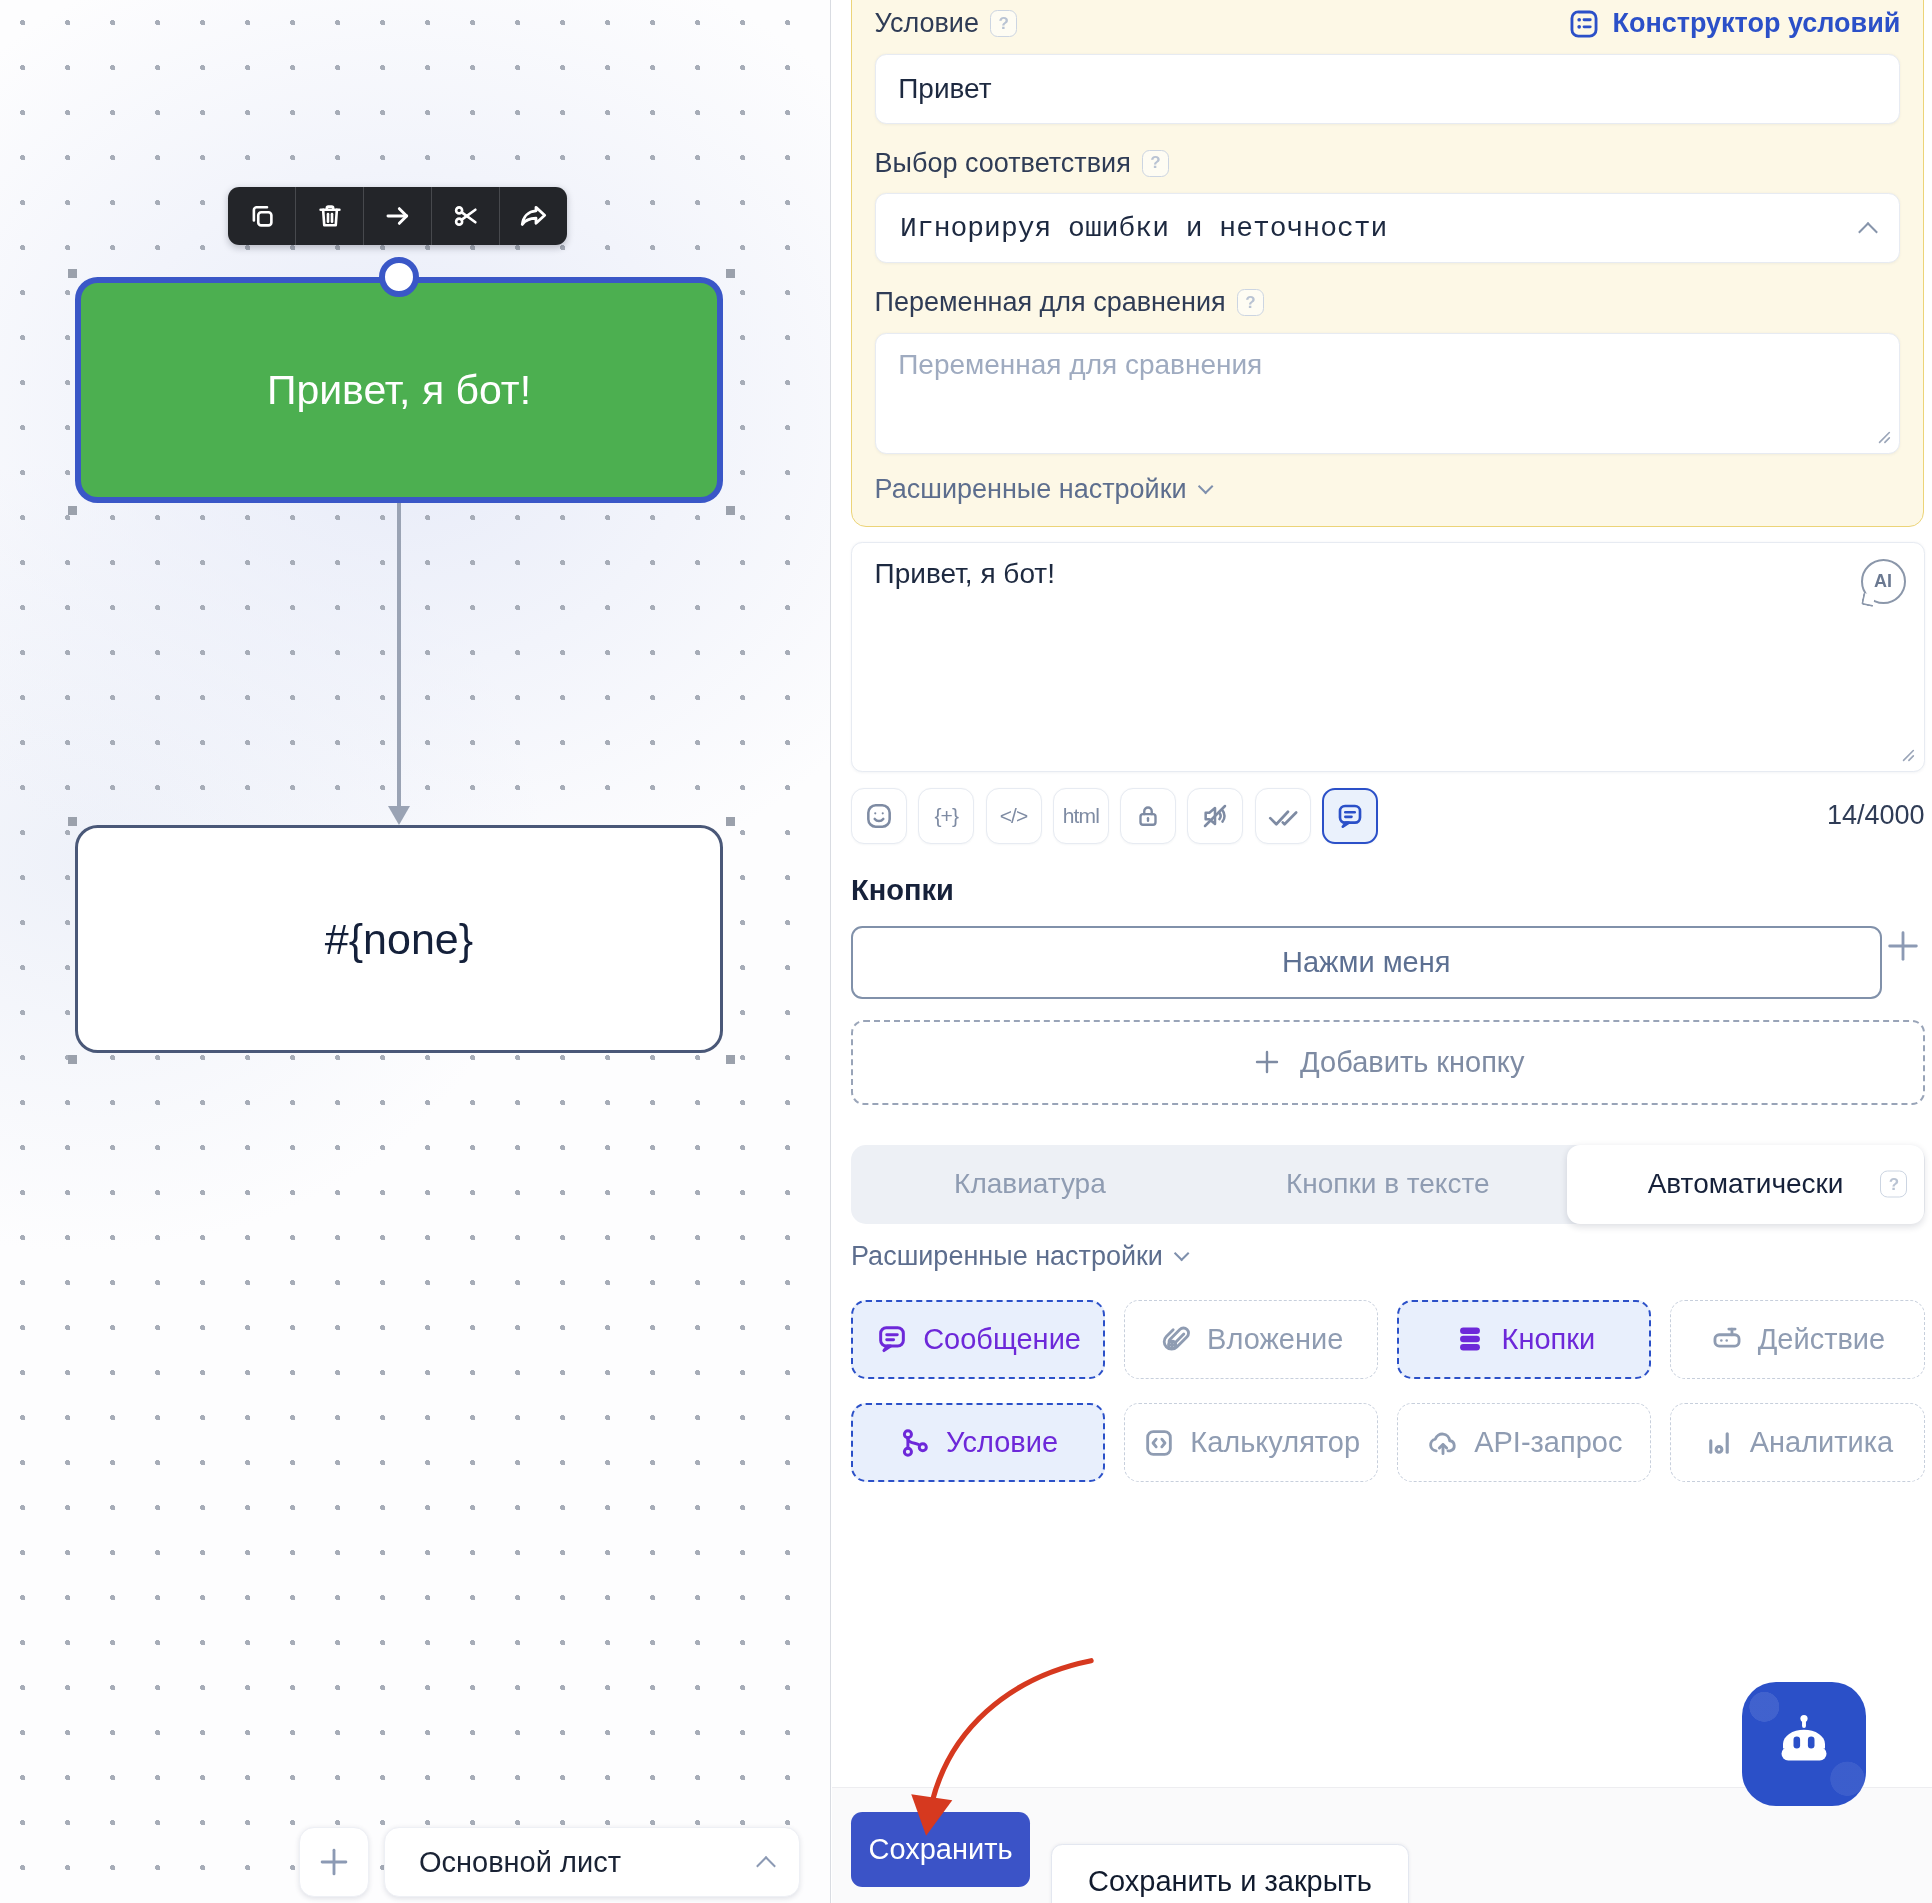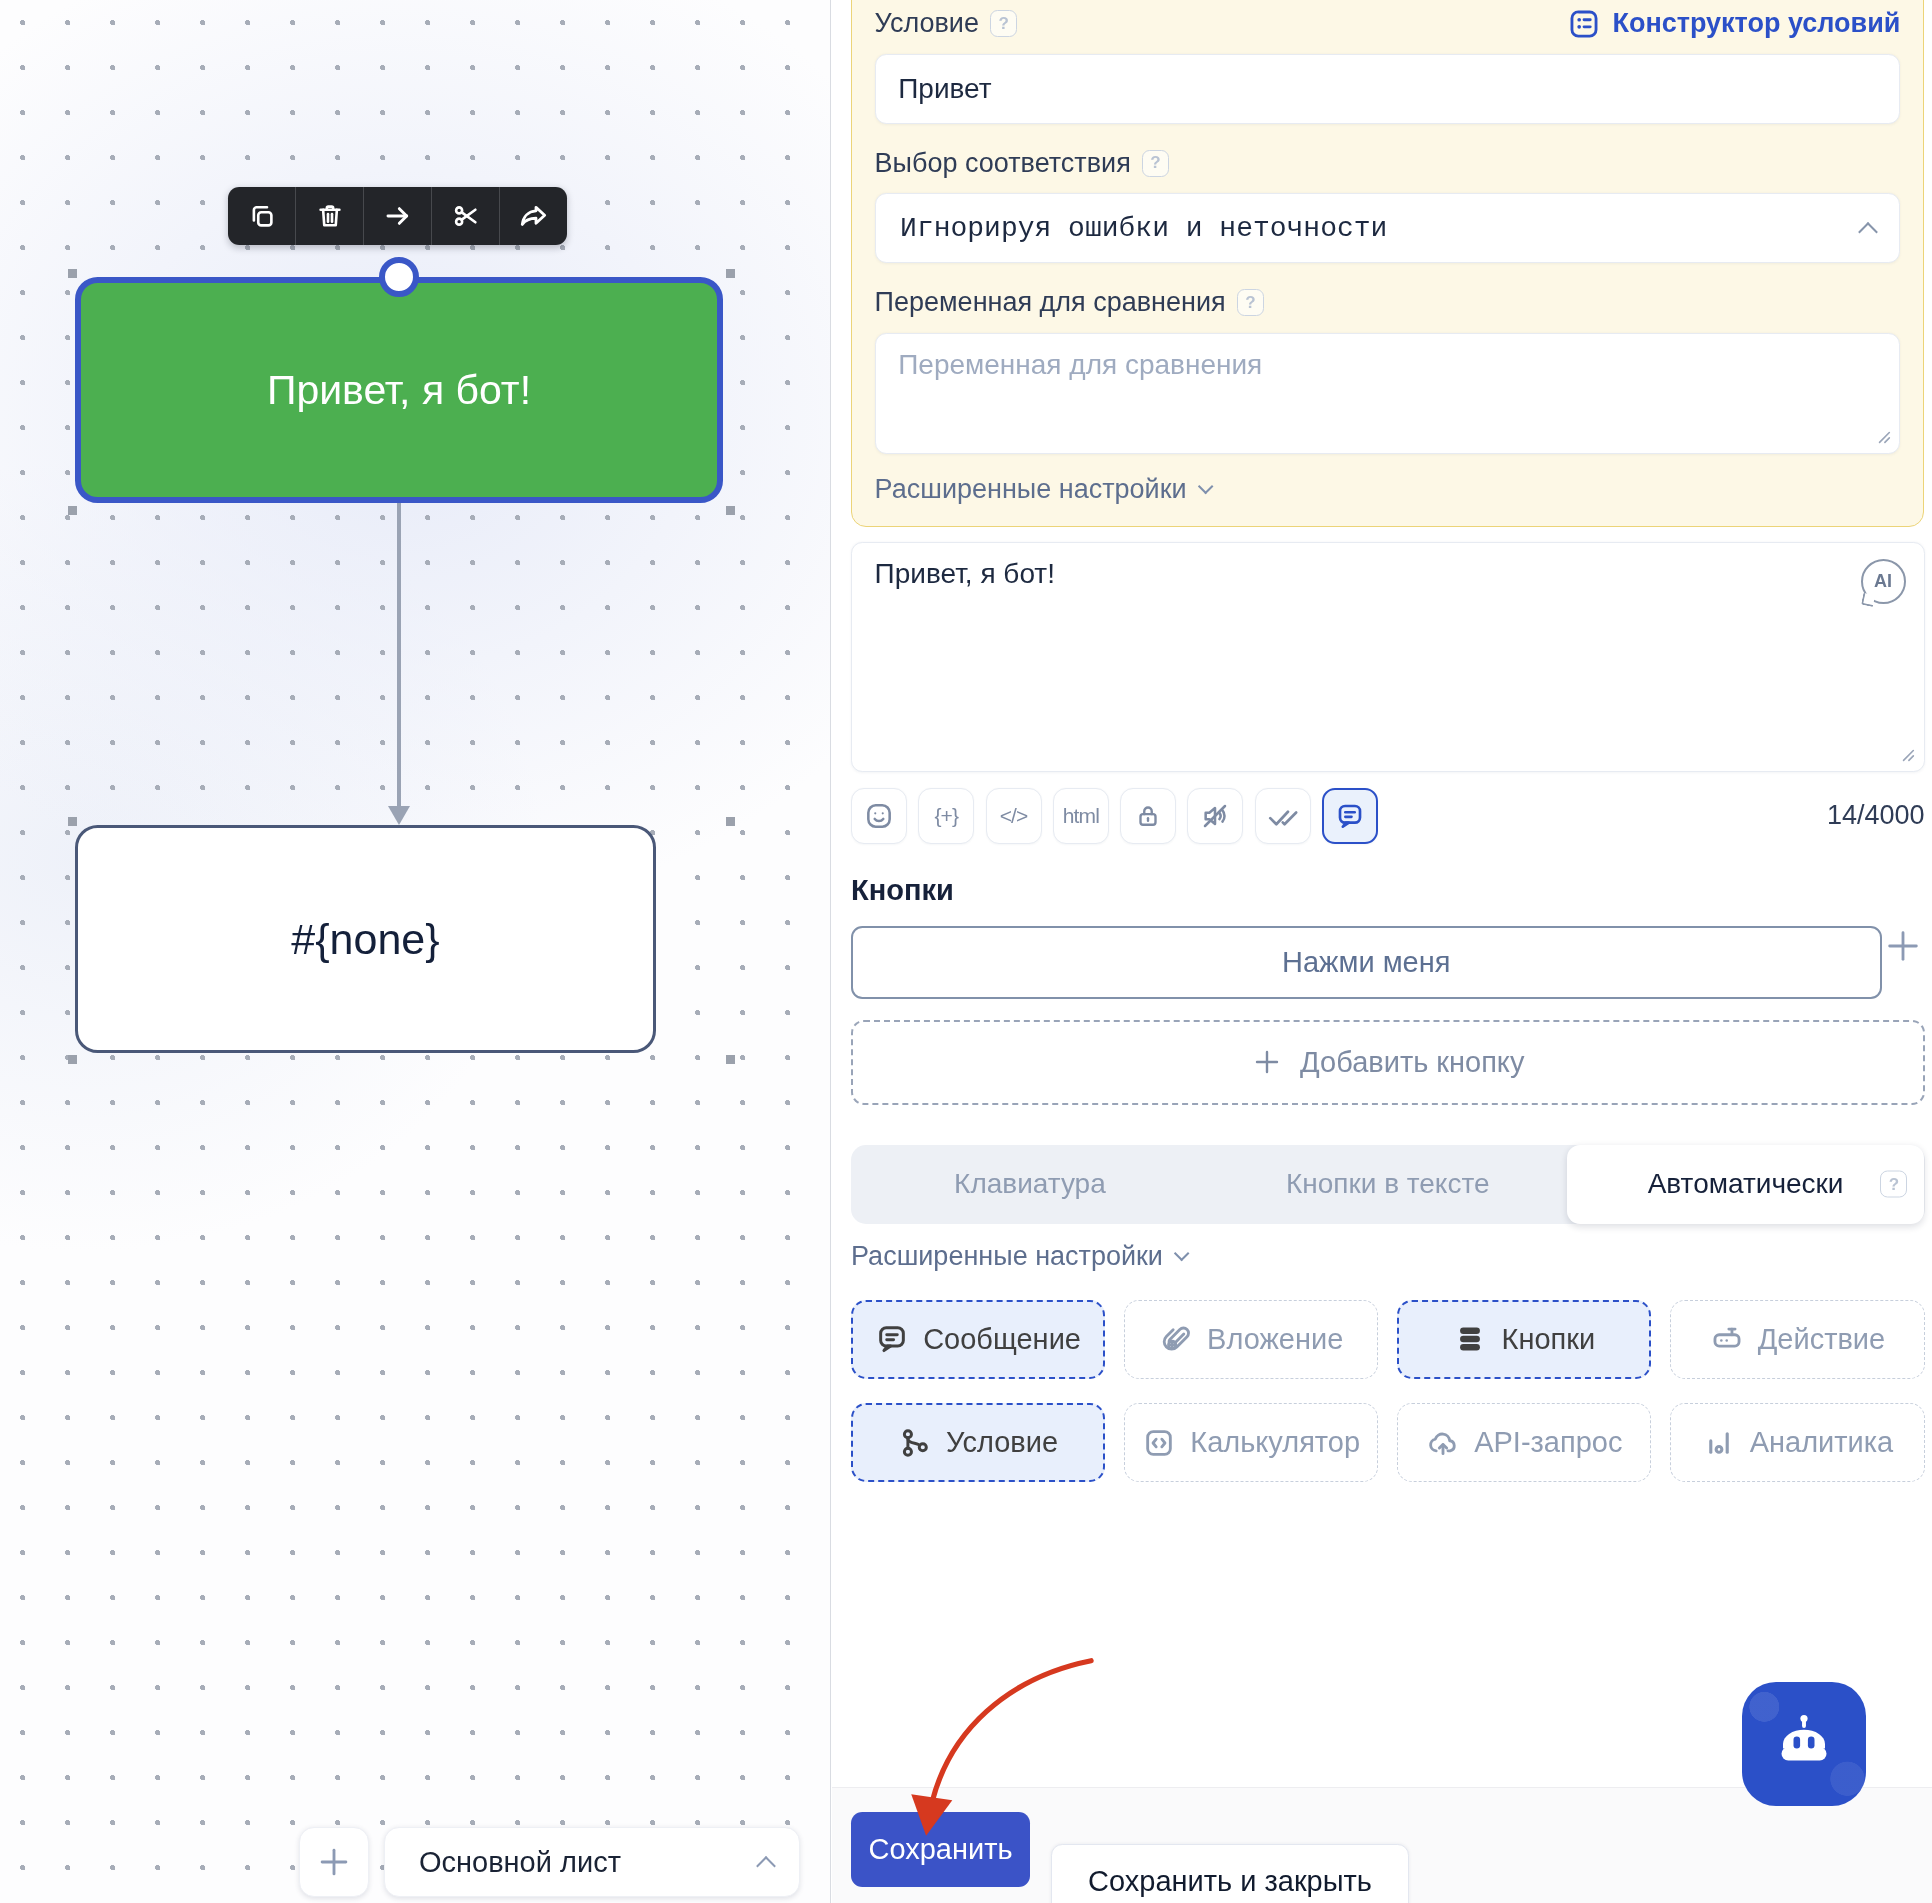--- a/index.html
+++ b/index.html
@@ -30,21 +30,21 @@
     position:absolute; left:379px; top:257px; width:40px; height:40px; border-radius:50%;
     background:#fff; border:6.6px solid #3a57c7; z-index:3;
   }
   .start-node {
     position:absolute; left:75px; top:277px; width:648px; height:226px;
     background:#4caf50; border:6.6px solid #3a57c7; border-radius:22.6px;
     display:flex; align-items:center; justify-content:center;
     color:#fff; font-size:41px; z-index:2;
   }
   .target-node {
-    position:absolute; left:75px; top:825px; width:581px; height:228px;
+    position:absolute; left:75px; top:825px; width:648px; height:228px;
     background:#fff; border:3.8px solid #4a5878; border-radius:22.6px;
     display:flex; align-items:center; justify-content:center;
     color:#14203a; font-size:43px; z-index:2;
   }
   .handle { position:absolute; width:8.5px; height:8.5px; background:#9ba1ac; z-index:1; }
   .connector { position:absolute; left:397px; top:503px; width:3.8px; height:311px; background:#9aa3b4; z-index:1; }
   .connector-head {
     position:absolute; left:388px; top:806px; width:0; height:0; z-index:1;
     border-left:11.3px solid transparent; border-right:11.3px solid transparent; border-top:19px solid #9aa3b4;
   }
@@ -149,21 +149,21 @@
     color:#16213a; position:relative; font-weight:500;
   }
   .tab.active .help-badge { position:absolute; right:17px; top:50%; transform:translateY(-50%); }
 
   .grid { margin-top:28px; display:grid; grid-template-columns:repeat(4,1fr); gap:24.5px 19px; }
   .block {
     height:79px; border-radius:15px; display:flex; align-items:center; justify-content:center; gap:14px;
     font-size:29px; cursor:pointer; background:#fff;
     border:1.9px dashed #c7cfdc; color:#8f9cb2;
   }
-  .block.active { border:2.8px dashed #2b50c8; background:#e8effc; color:#404040; font-weight:500; }
+  .block.active { border:2.8px dashed #2b50c8; background:#e8effc; color:#6d28d9; font-weight:500; }
 
   .footer-bar { position:absolute; left:832px; right:0; top:1787px; bottom:0; background:#fafafb; border-top:0.9px solid #ededf0; }
   .save-btn {
     position:absolute; left:851px; top:1812px; width:179px; height:75px;
     background:#3b53c7; border-radius:11.3px; color:#fff; font-size:29px;
     display:flex; align-items:center; justify-content:center; cursor:pointer; z-index:5;
   }
   .save-close-btn {
     position:absolute; left:1051px; top:1812px; width:358px; height:75px;
     background:#fff; border:1.9px solid #e3e7f0; border-radius:11.3px; color:#111b2e; font-size:29px;

